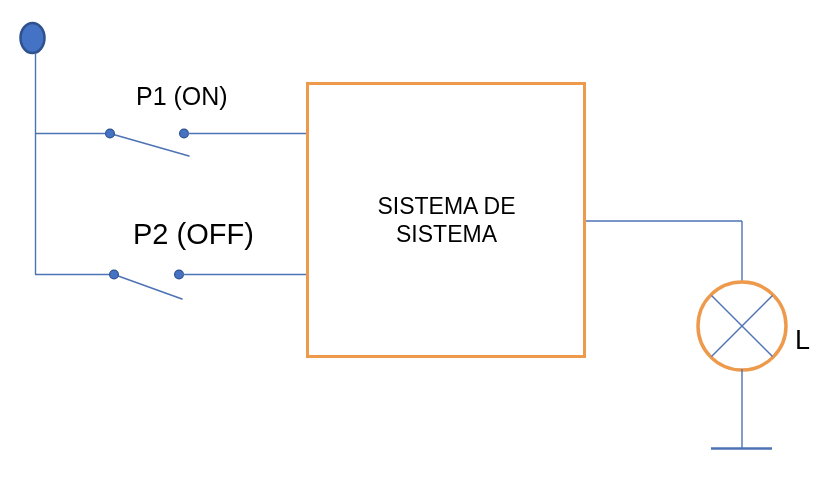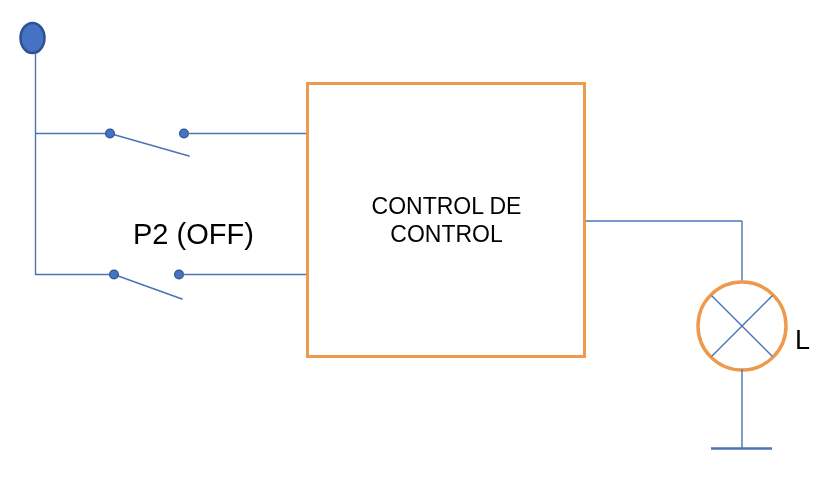--- a/index.html
+++ b/index.html
@@ -132,22 +132,23 @@
     <line class="wire" x1="742" y1="221" x2="742" y2="283"></line>
 
     <circle class="lamp-ring" cx="742" cy="326" r="44"></circle>
     <line class="cross-line" x1="711.5" y1="295.5" x2="772.5" y2="356.5"></line>
     <line class="cross-line" x1="711.5" y1="356.5" x2="772.5" y2="295.5"></line>
 
     <line class="wire" x1="742" y1="369" x2="742" y2="448"></line>
     <line class="ground-bar" x1="711" y1="448.5" x2="772" y2="448.5"></line>
   </svg>
 
+  <div class="label label-p1">P1 (ON)</div>
 
   <div class="label label-p2">P2 (OFF)</div>
 
   <div class="box-label-wrap">
-    <div class="box-label">CONTROL DE CONTROL</div>
+    <div class="box-label">SISTEMA DE SISTEMA</div>
   </div>
 
   <div class="label label-lamp">L</div>
 
 </div>
 
 </body></html>

